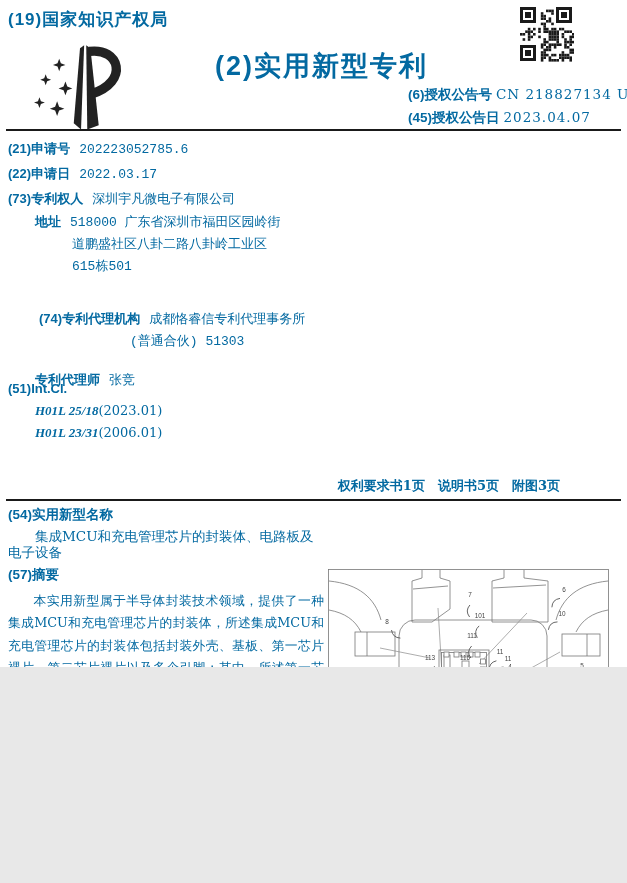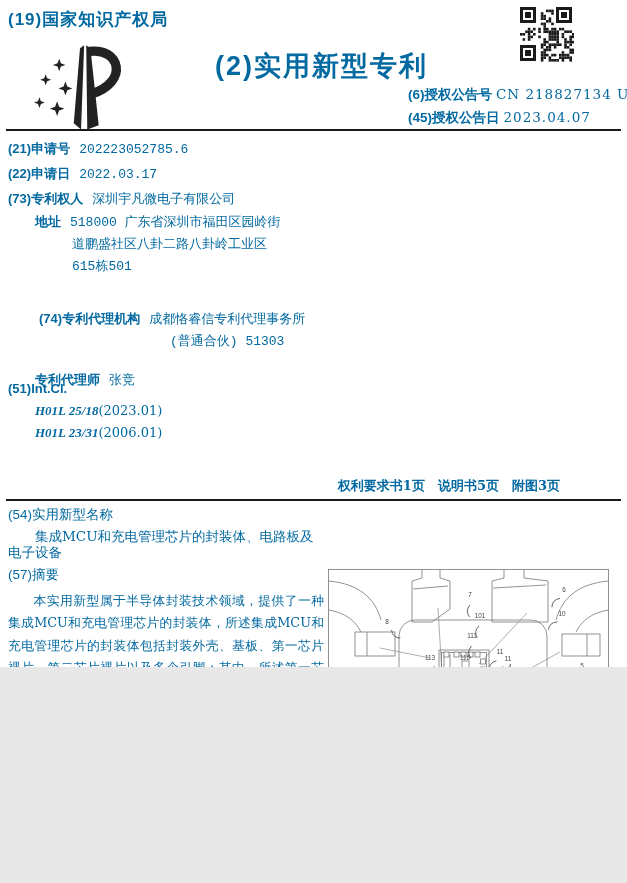--- a/index.html
+++ b/index.html
@@ -21,21 +21,21 @@
   
   .b-row{position:absolute;font-size:13px;white-space:nowrap;}
   .b-code{font-weight:bold;}
   .b-label{font-weight:bold;margin-right:9px;}
   .b-value{font-family:Liberation Mono, monospace;}
   .intcl-code{font-family:"Liberation Serif",serif;font-weight:bold;font-style:italic;}
   .intcl-date{font-family:"DejaVu Serif","Liberation Serif",serif;}
   .pages-line{left:0;top:477px;width:560px;text-align:right;font-size:13px;font-weight:bold;
     font-family:"DejaVu Serif","Liberation Serif",serif;white-space:pre;}
   
-  .sec-head{font-size:13.5px;font-weight:normal;white-space:nowrap;}
+  .sec-head{font-size:13.5px;font-weight:bold;white-space:nowrap;}
   .title-text{left:8px;top:528px;width:318px;font-size:13.5px;line-height:16px;
     font-family:"DejaVu Serif","Liberation Serif",serif;text-indent:2em;}
   .abstract-text{left:8px;top:590px;width:316px;font-size:12.8px;line-height:22.4px;
     font-family:"DejaVu Serif","Liberation Serif",serif;text-align:justify;text-indent:2em;}
   
   .figure-box{left:327px;top:568px;width:283px;height:258px;}
   .figure-box svg{width:100%;height:100%;display:block;}
   .fl{stroke:#777;fill:none;stroke-width:0.8;}
   .fl-thin{stroke:#8a8a8a;fill:none;stroke-width:0.7;}
   .fl-bold{stroke:#111;fill:none;stroke-width:1.8;}
@@ -228,21 +228,21 @@
   <div class="b-row" style="left:35px;top:213px;">
     <span class="b-label">地址</span><span class="b-value">518000 广东省深圳市福田区园岭街</span>
   </div>
   <div class="b-row b-value" style="left:72px;top:235px;">道鹏盛社区八卦二路八卦岭工业区</div>
   <div class="b-row b-value" style="left:72px;top:257px;">615栋501</div>
 
 
   <div class="b-row" style="left:8px;top:310px;margin-left:31px;">
     <span class="b-code">(74)</span><span class="b-label">专利代理机构</span><span class="b-value">成都恪睿信专利代理事务所</span>
   </div>
-  <div class="b-row b-value" style="left:130px;top:332px;margin-left:40px;">(普通合伙) 51303</div>
+  <div class="b-row b-value" style="left:130px;top:332px;">(普通合伙) 51303</div>
   <div class="b-row" style="left:35px;top:355px;margin-top:16px;">
     <span class="b-label">专利代理师</span><span class="b-value">张竞</span>
   </div>
 
   <div class="b-row" style="left:8px;top:381px;">
     <span class="b-code">(51)</span><span class="b-label">Int.Cl.</span>
   </div>
   <div class="b-row" style="left:35px;top:403px;">
     <span class="intcl-code">H01L 25/18</span><span class="intcl-date">(2023.01)</span>
   </div>

